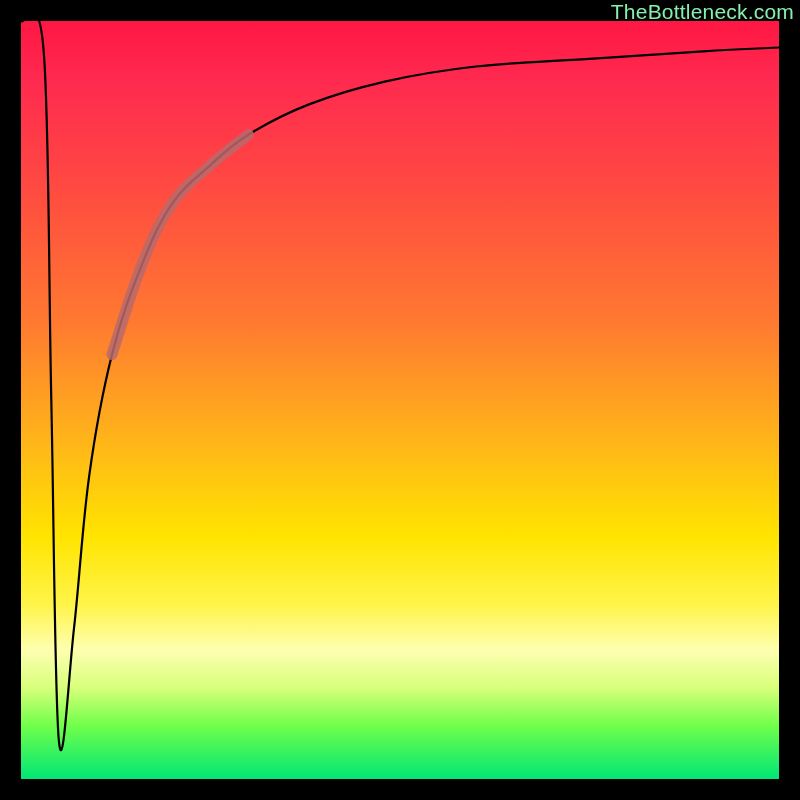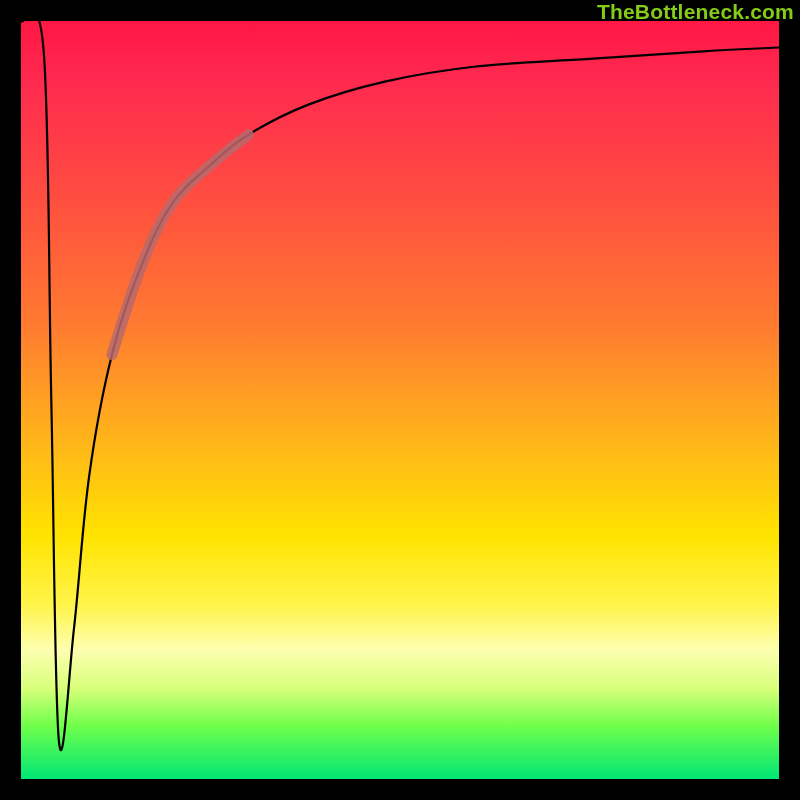--- a/index.html
+++ b/index.html
@@ -36,24 +36,24 @@
       #fdffb0 83%,
       #d8ff7a 88%,
       #6fff4a 93%,
       #00e676 100%
     );
   }
   .watermark {
     position: absolute;
     top: 0px;
     right: 6px;
-    color: #84cc16;
+    color: #86efac;
     font-size: 21px;
     letter-spacing: 0.2px;
-    font-weight: 700;
+    font-weight: 400;
     user-select: none;
   }
   svg.curve {
     position: absolute;
     inset: 0;
     width: 100%;
     height: 100%;
     overflow: visible;
   }
 </style>

